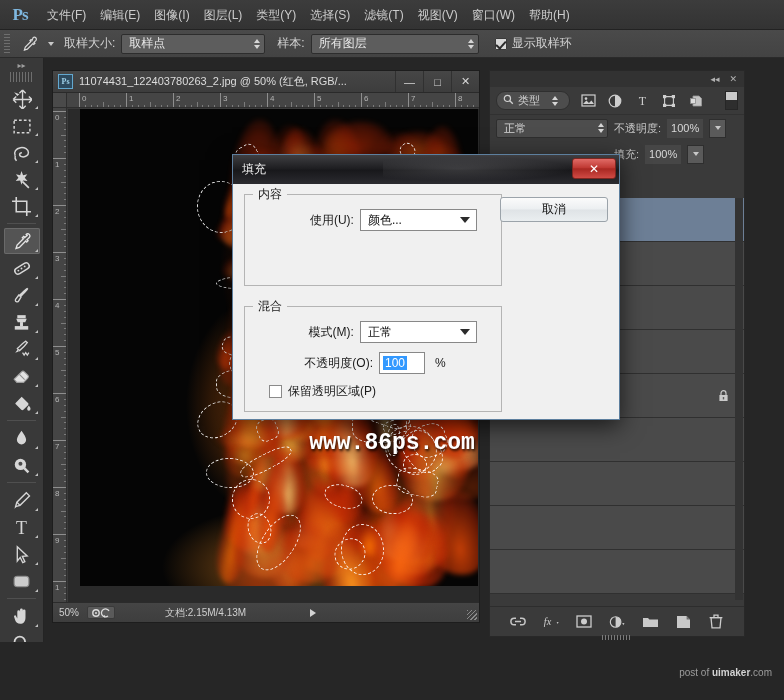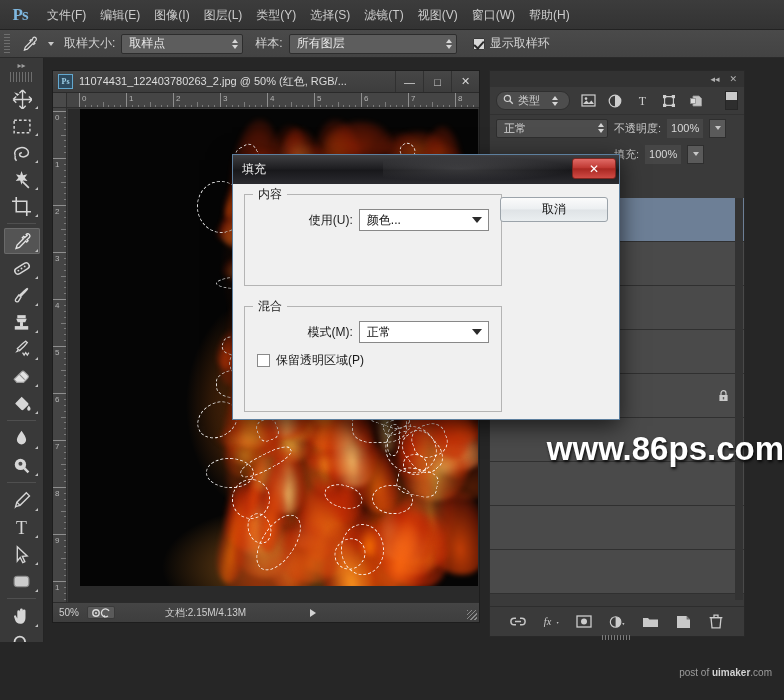--- a/index.html
+++ b/index.html
@@ -289,21 +289,21 @@
   }
   .dlg-close {
     position: absolute; right: 3px; top: 3px; width: 44px; height: 21px;
     background: linear-gradient(#e06b66, #c03a34 45%, #a92822 52%, #cf4a44);
     border: 1px solid #7d2620; border-radius: 3px;
     display: flex; align-items: center; justify-content: center;
     color: #fff; font-size: 12px; font-weight: bold; z-index: 2;
   }
   .dlg-body { position: relative; padding: 10px 11px; }
   .fieldset {
-    border: 1px solid #b4b4b4; position: relative; padding: 14px 12px 10px;
+    border: 1px solid #b4b4b4; position: relative; padding: 14px 24px 10px;
   }
   .legend {
     position: absolute; left: 8px; top: -9px; background: #f0f0f0;
     padding: 0 5px; font-size: 12px; color: #1a1a1a;
   }
   .frow { display: flex; align-items: center; margin-bottom: 9px; }
   .flbl { font-size: 12px; color: #1a1a1a; text-align: right; white-space: nowrap; }
   .flbl.dim { color: #9a9a9a; }
   .dd {
     height: 22px; background: #fff; border: 1px solid #888;
@@ -342,25 +342,25 @@
     display: flex; align-items: center; justify-content: center;
     background: linear-gradient(#fbfbfb, #eceff1 48%, #dfe3e6 52%, #eaeef0);
     border: 1px solid #9ba3aa; margin-bottom: 8px;
   }
   .btn.primary {
     border: 1px solid #4f8ecb; box-shadow: 0 0 0 1px #bcd9f0 inset;
   }
 
   
   .watermark {
-    position: absolute; left: 0; right: 0; top: 430px; text-align: right;
-    font-size: 33px; font-weight: bold; color: #ffffff;
+    position: absolute; left: 0; right: 0; top: 430px; text-align: center;
+    font-size: 23px; font-weight: bold; color: #ffffff;
     text-shadow: 1px 2px 3px rgba(0,0,0,0.85);
     letter-spacing: 0px; pointer-events: none; z-index: 60;
-    font-family: Liberation Sans, sans-serif;
+    font-family: Liberation Mono, monospace;
   }
   .footer-credit {
     position: absolute; right: 12px; bottom: 22px; font-size: 10px; color: #9c9c9c;
   }
   .footer-credit b { color: #d2d2d2; }
   .appbottom {
     position: absolute; left: 0; bottom: 0; width: 784px; height: 58px;
     background: #262626;
   }
 </style>
@@ -387,21 +387,21 @@
 
   <div class="optionsbar">
     <div class="grip"></div>
     <div class="opt-tool-icon">
       <svg width="18" height="18" viewBox="0 0 18 18">
         <path d="M13.2 2.6a2 2 0 012.8 2.8l-2 2 .9.9-1.1 1.1-.9-.9-5.6 5.6-2.9.9.9-2.9 5.6-5.6-.9-.9L11.1 4.5l.9.9 1.2-2.8z" fill="none" stroke="#dcdcdc" stroke-width="1.2"></path>
       </svg>
     </div>
     <div class="tri-down"></div>
     <span class="opt-label" style="margin-left:4px">取样大小:</span>
-    <div class="opt-select" style="width:122px">
+    <div class="opt-select" style="width:144px">
       <span>取样点</span>
       <span class="spin">
           <i class="up"></i>
           <i class="dn"></i>
         </span>
     </div>
     <span class="opt-label" style="margin-left:6px">样本:</span>
     <div class="opt-select" style="width:168px">
       <span>所有图层</span>
       <span class="spin">
@@ -1195,20 +1195,27 @@
 
       <div class="fieldset" style="width:258px; height:106px; margin-top:20px;">
         <span class="legend">混合</span>
         <div class="frow">
           <span class="flbl" style="width:104px">模式(M):</span>
           <span class="dd" style="width:140px; margin-left:6px">
             <span>正常</span>
             <span class="tri"></span>
           </span>
         </div>
+        <div class="frow">
+          <span class="flbl" style="width:104px">不透明度(O):</span>
+          <span class="numbox" style="margin-left:6px">
+            <span class="numsel">100</span>
+          </span>
+          <span style="font-size:12px;color:#1a1a1a;margin-left:10px">%</span>
+        </div>
         <div class="frow" style="margin-bottom:0">
           <span class="cb"></span>
           <span style="font-size:12px;color:#1a1a1a">保留透明区域(P)</span>
         </div>
       </div>
 
       <div class="dlg-buttons">
         <div class="btn">取消</div>
       </div>
     </div>

